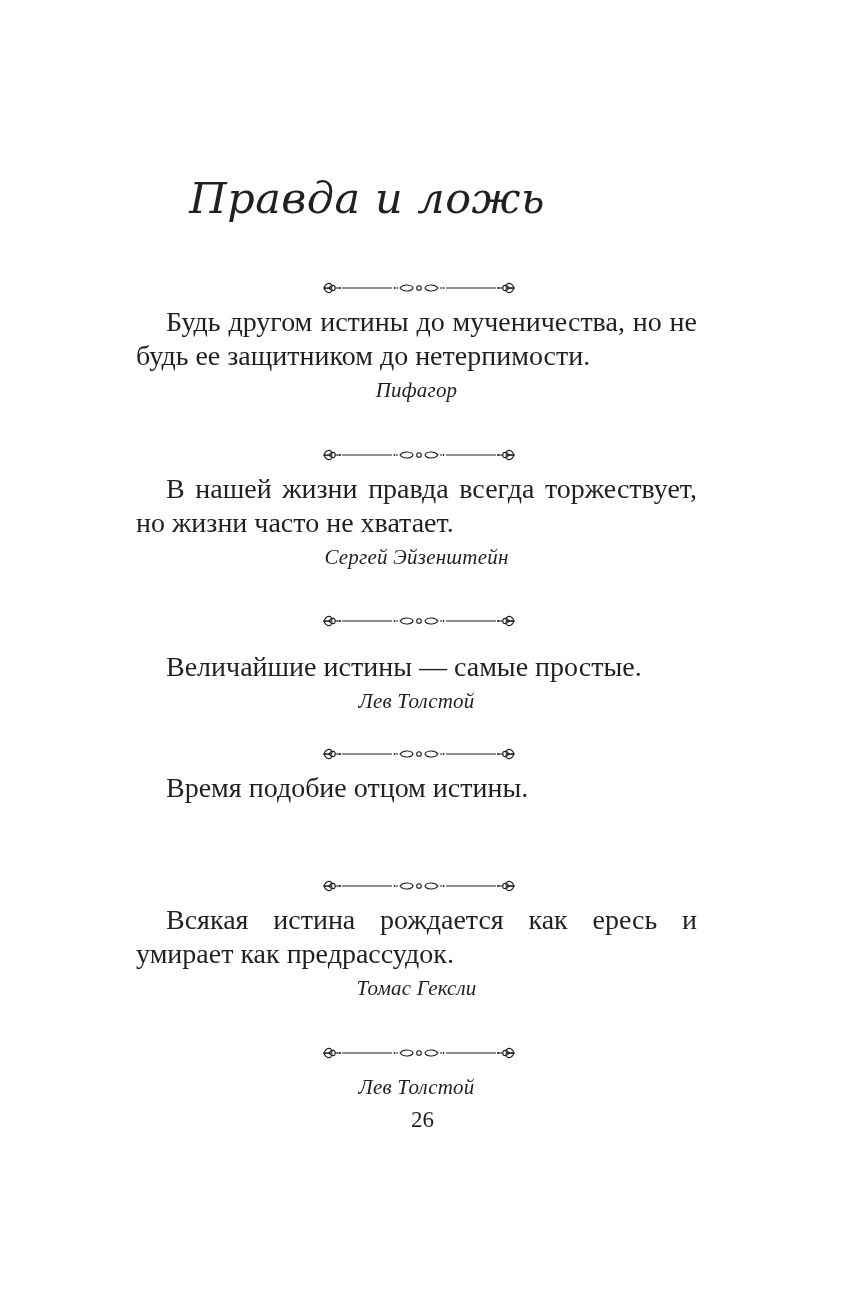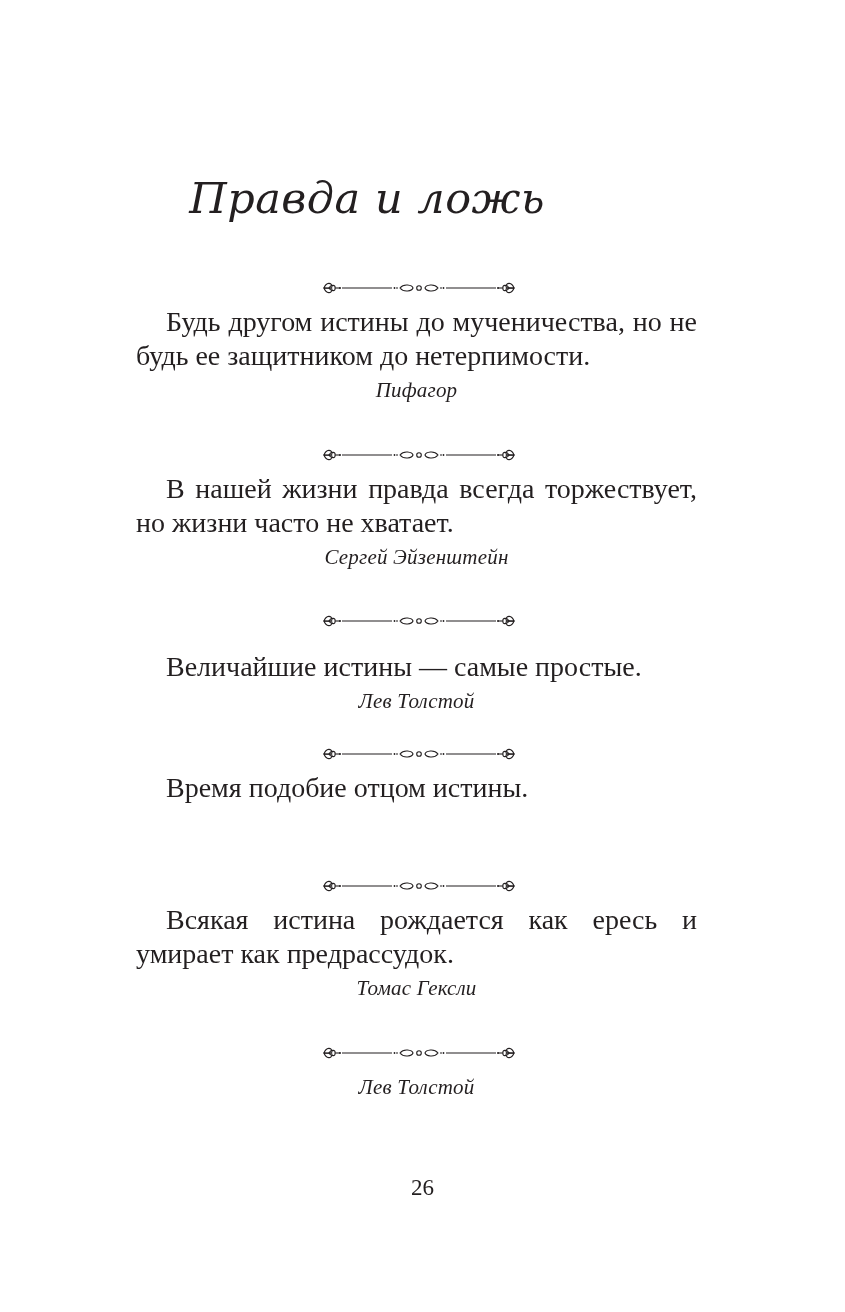--- a/index.html
+++ b/index.html
@@ -58,21 +58,21 @@
       font-size: 21px;
       line-height: 30px;
       text-align: center;
       margin-top: 2px;
       letter-spacing: 0.2px;
     }
     .page-number {
       position: absolute;
       left: 0;
       width: 845px;
-      top: 1172px;
+      top: 1104px;
       text-align: center;
       font-size: 23px;
       line-height: 32px;
     }
   </style>
 </head>
 <body>
 
 <div class="page-title">Правда и ложь</div>
 

